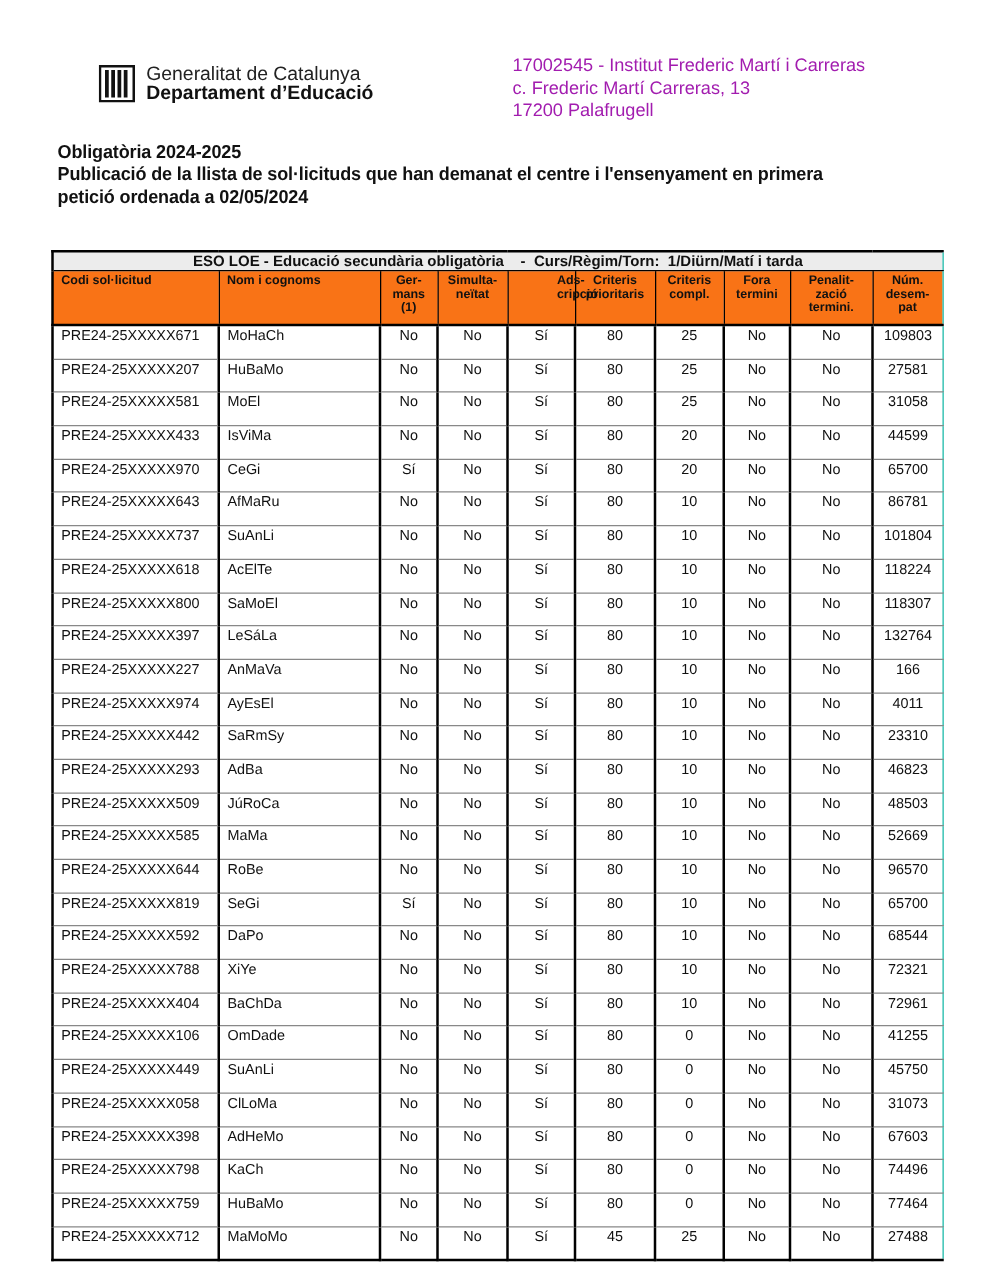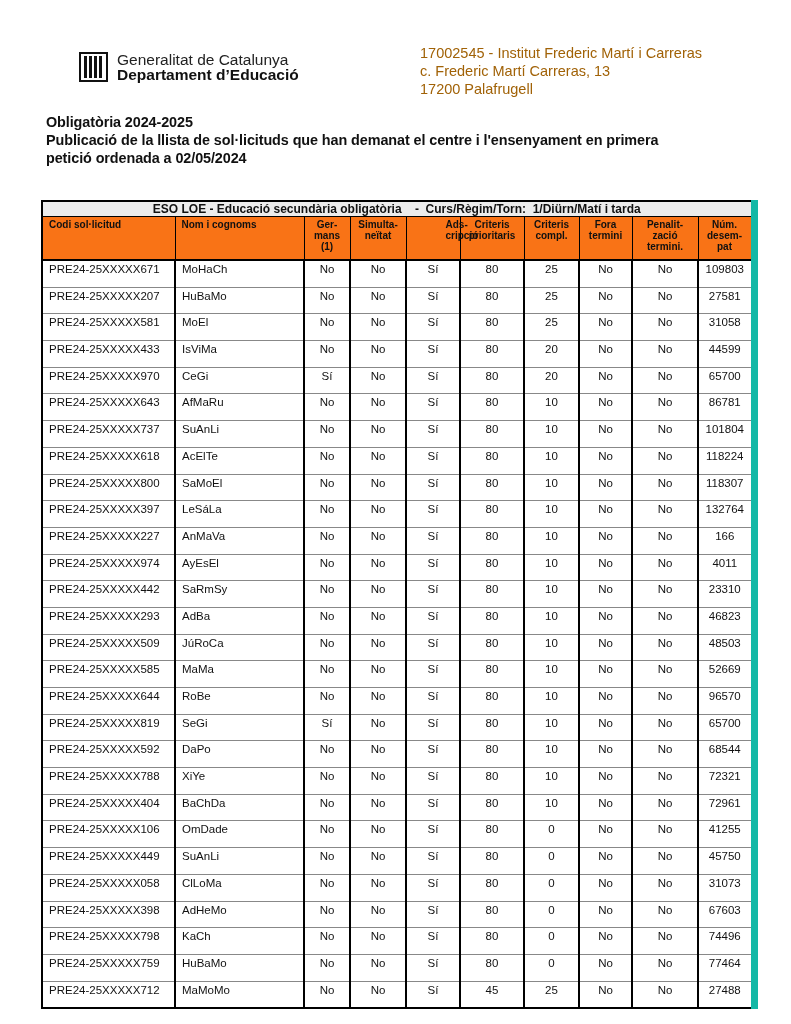--- a/index.html
+++ b/index.html
@@ -4,36 +4,36 @@
 <style>
   html, body { margin: 0; padding: 0; background: #ffffff; }
   body { width: 791px; height: 1024px; position: relative; overflow: hidden;
          font-family: "Liberation Sans", sans-serif; color: #111; }
   .logo { position: absolute; left: 48px; top: 52px; display: flex; align-items: center; padding-left: 31px; }
   .logo-mark { width: 29px; height: 30px; position: relative; margin-right: 9px; }
   .logo-mark svg { display: block; }
   .logo-text { line-height: 15px; }
   .logo-line1 { font-size: 15.5px; color: #222; }
   .logo-line2 { font-size: 15.5px; font-weight: bold; color: #111; }
-  .address { position: absolute; left: 420px; top: 44px; font-size: 14.5px; line-height: 18px; color: #a16207; }
+  .address { position: absolute; left: 410px; top: 44px; font-size: 14.5px; line-height: 18px; color: #a21caf; }
   .title-block { position: absolute; left: 46px; top: 113px; font-size: 15px; font-weight: bold; line-height: 18px;
                  font-family: "Liberation Sans", sans-serif; letter-spacing: -0.1px; transform: scaleX(0.96); transform-origin: left; }
   .table-wrap { position: absolute; left: 41px; top: 200px; width: 712px; }
   table { border-collapse: collapse; width: 712px; table-layout: fixed; }
   th, td { border: 1px solid #000; font-size: 10.5px; padding: 0; }
   .group-row th { background: #ececec; font-size: 12px; font-weight: bold; height: 14px; line-height: 14px;
                   border-top: 2px solid #000; border-left: 2px solid #000; border-right: 2px solid #000; text-align: center; white-space: pre; }
   .head-row th { background: #f97316; font-weight: bold; vertical-align: top; text-align: center; height: 40px; line-height: 11px;
                  border-bottom: 2px solid #000; font-size: 10px; padding-top: 2px; }
   .head-row th.left { text-align: left; padding-left: 6px; }
   td { height: 24.7px; vertical-align: top; text-align: center; font-size: 11.5px; line-height: 14px; padding-top: 1px; border-top: 1px solid #888; border-bottom: 1px solid #888; }
   td.left { text-align: left; padding-left: 6px; }
   td.code { padding-left: 6px; text-align: left; }
   tr td:first-child, tr th:first-child { border-left: 2px solid #000; }
-  tr td:last-child, tr th:last-child { border-right: 7px solid #14b8a6; }
+  tr td:last-child, tr th:last-child { border-right: 1px solid #14b8a6; }
   td { border-left: 2px solid #000; border-right: 2px solid #000; }
   tbody tr:last-child td { border-bottom: 2px solid #000; }
 </style>
 </head>
 <body>
 
 <div class="logo">
   <div class="logo-mark">
     <svg width="29" height="30" viewBox="0 0 29 30">
       <rect x="1" y="1" width="27" height="28" fill="none" stroke="#111" stroke-width="2"></rect>

